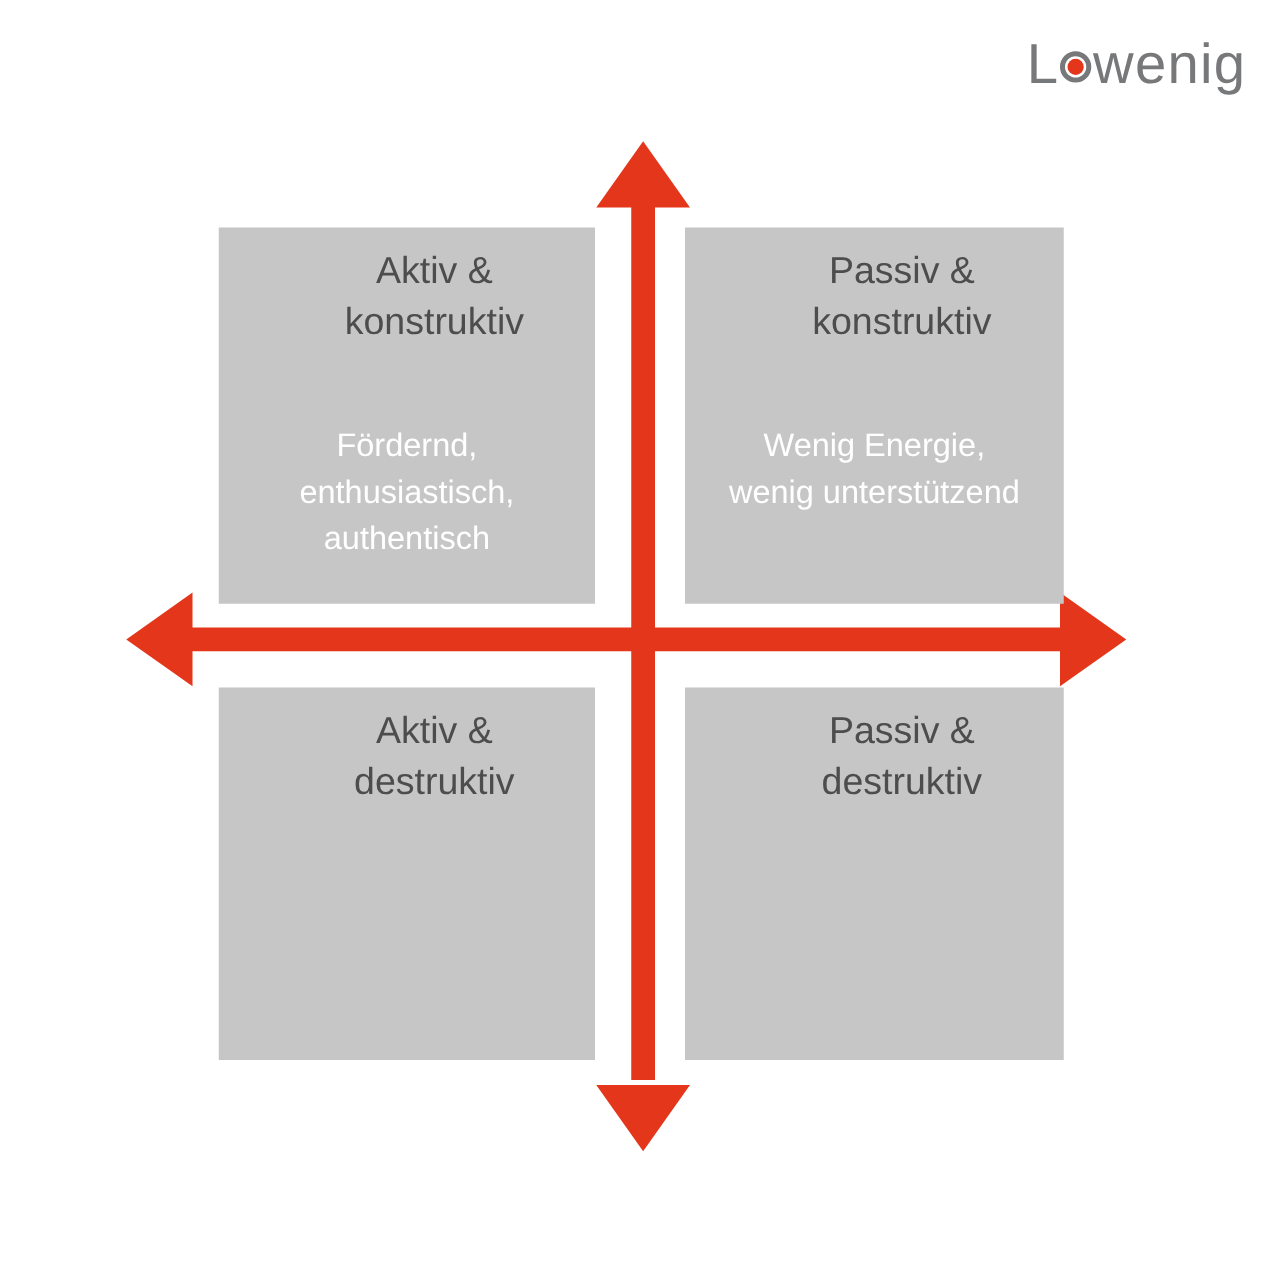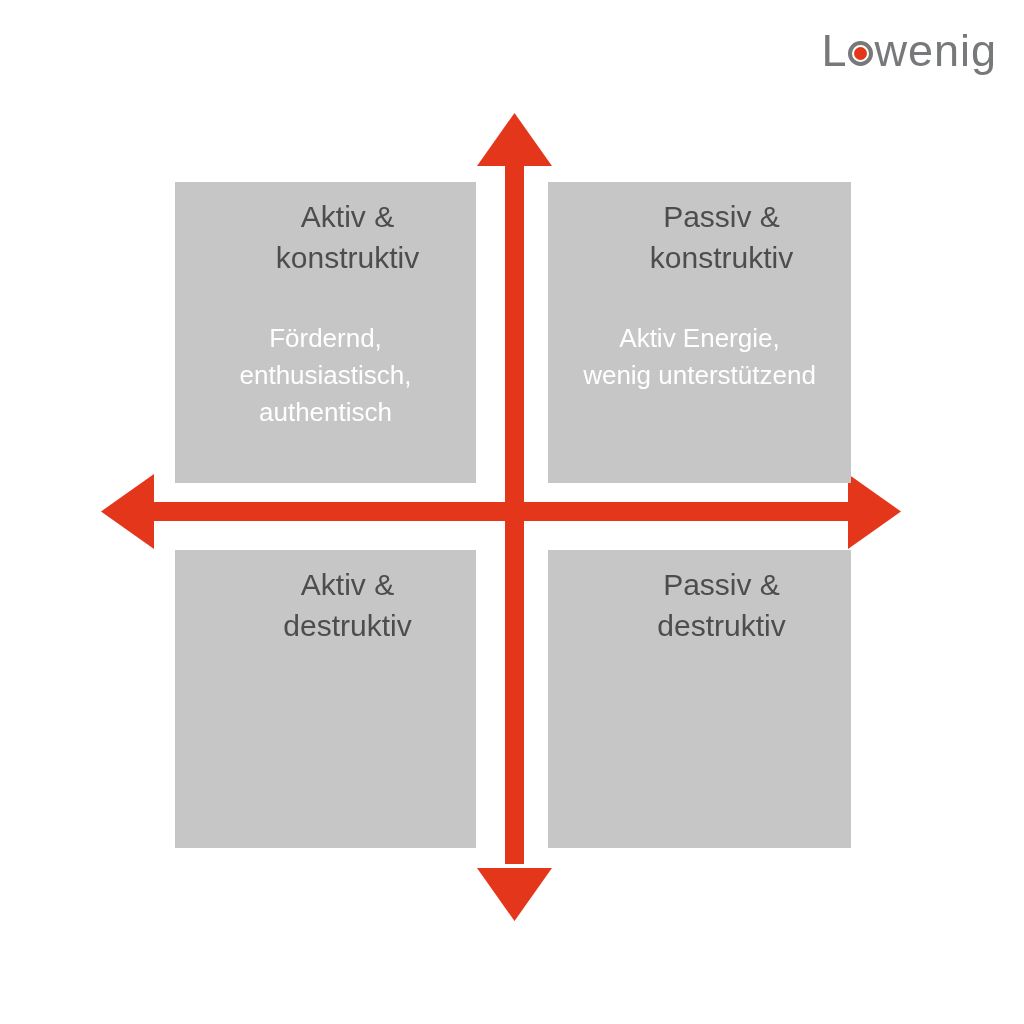--- a/index.html
+++ b/index.html
@@ -75,21 +75,21 @@
   .box-br { left: 548px; top: 550px; width: 303px; height: 298px; }
 
   .box-title {
     font-size: 30px;
     line-height: 41px;
     color: #4d4d4d;
     white-space: pre-line;
     padding-left: 44px;
   }
   .box-body {
-    margin-top: 42px;
+    margin-top: 60px;
     font-size: 26px;
     line-height: 37px;
     color: #ffffff;
     white-space: pre-line;
   }
 </style>
 </head>
 <body>
 
 <div class="canvas">
@@ -111,21 +111,21 @@
     <div class="box-title">Aktiv &amp;
 konstruktiv</div>
     <div class="box-body">Fördernd,
 enthusiastisch,
 authentisch</div>
   </div>
 
   <div class="box box-tr">
     <div class="box-title">Passiv &amp;
 konstruktiv</div>
-    <div class="box-body">Aktiv Energie,
+    <div class="box-body">Wenig Energie,
 wenig unterstützend</div>
   </div>
 
   <div class="box box-bl">
     <div class="box-title">Aktiv &amp;
 destruktiv</div>
   </div>
 
   <div class="box box-br">
     <div class="box-title">Passiv &amp;

